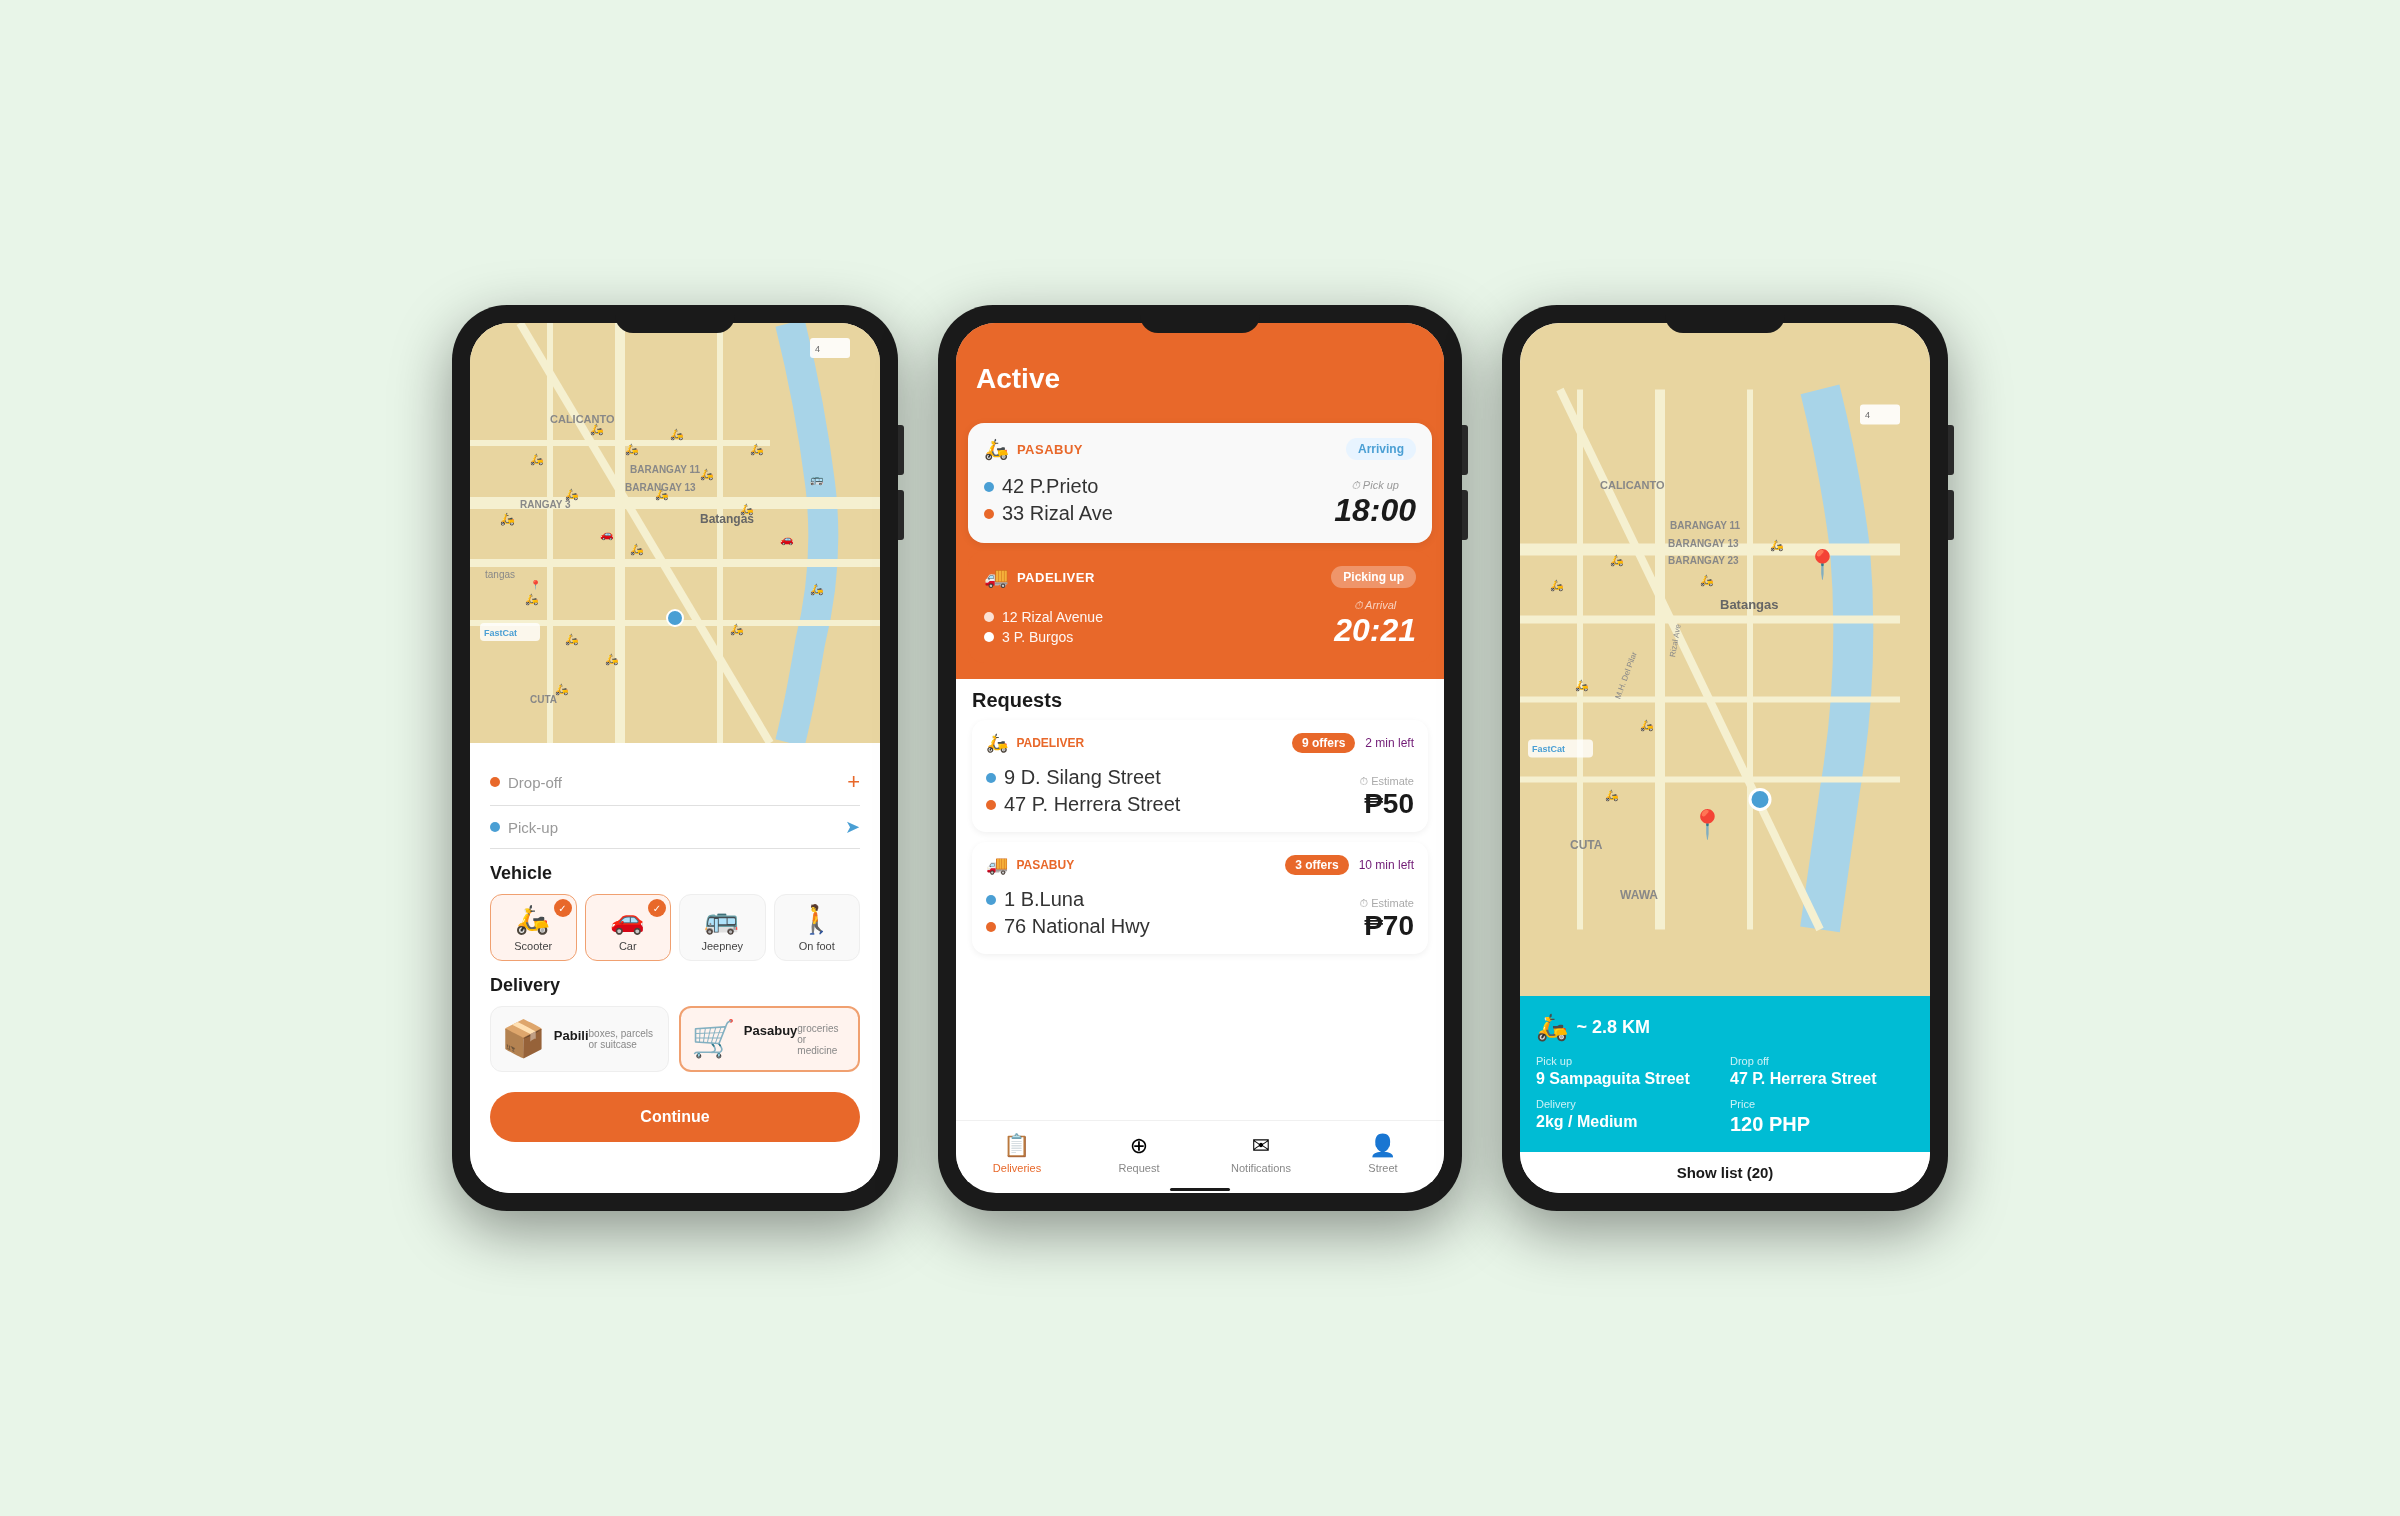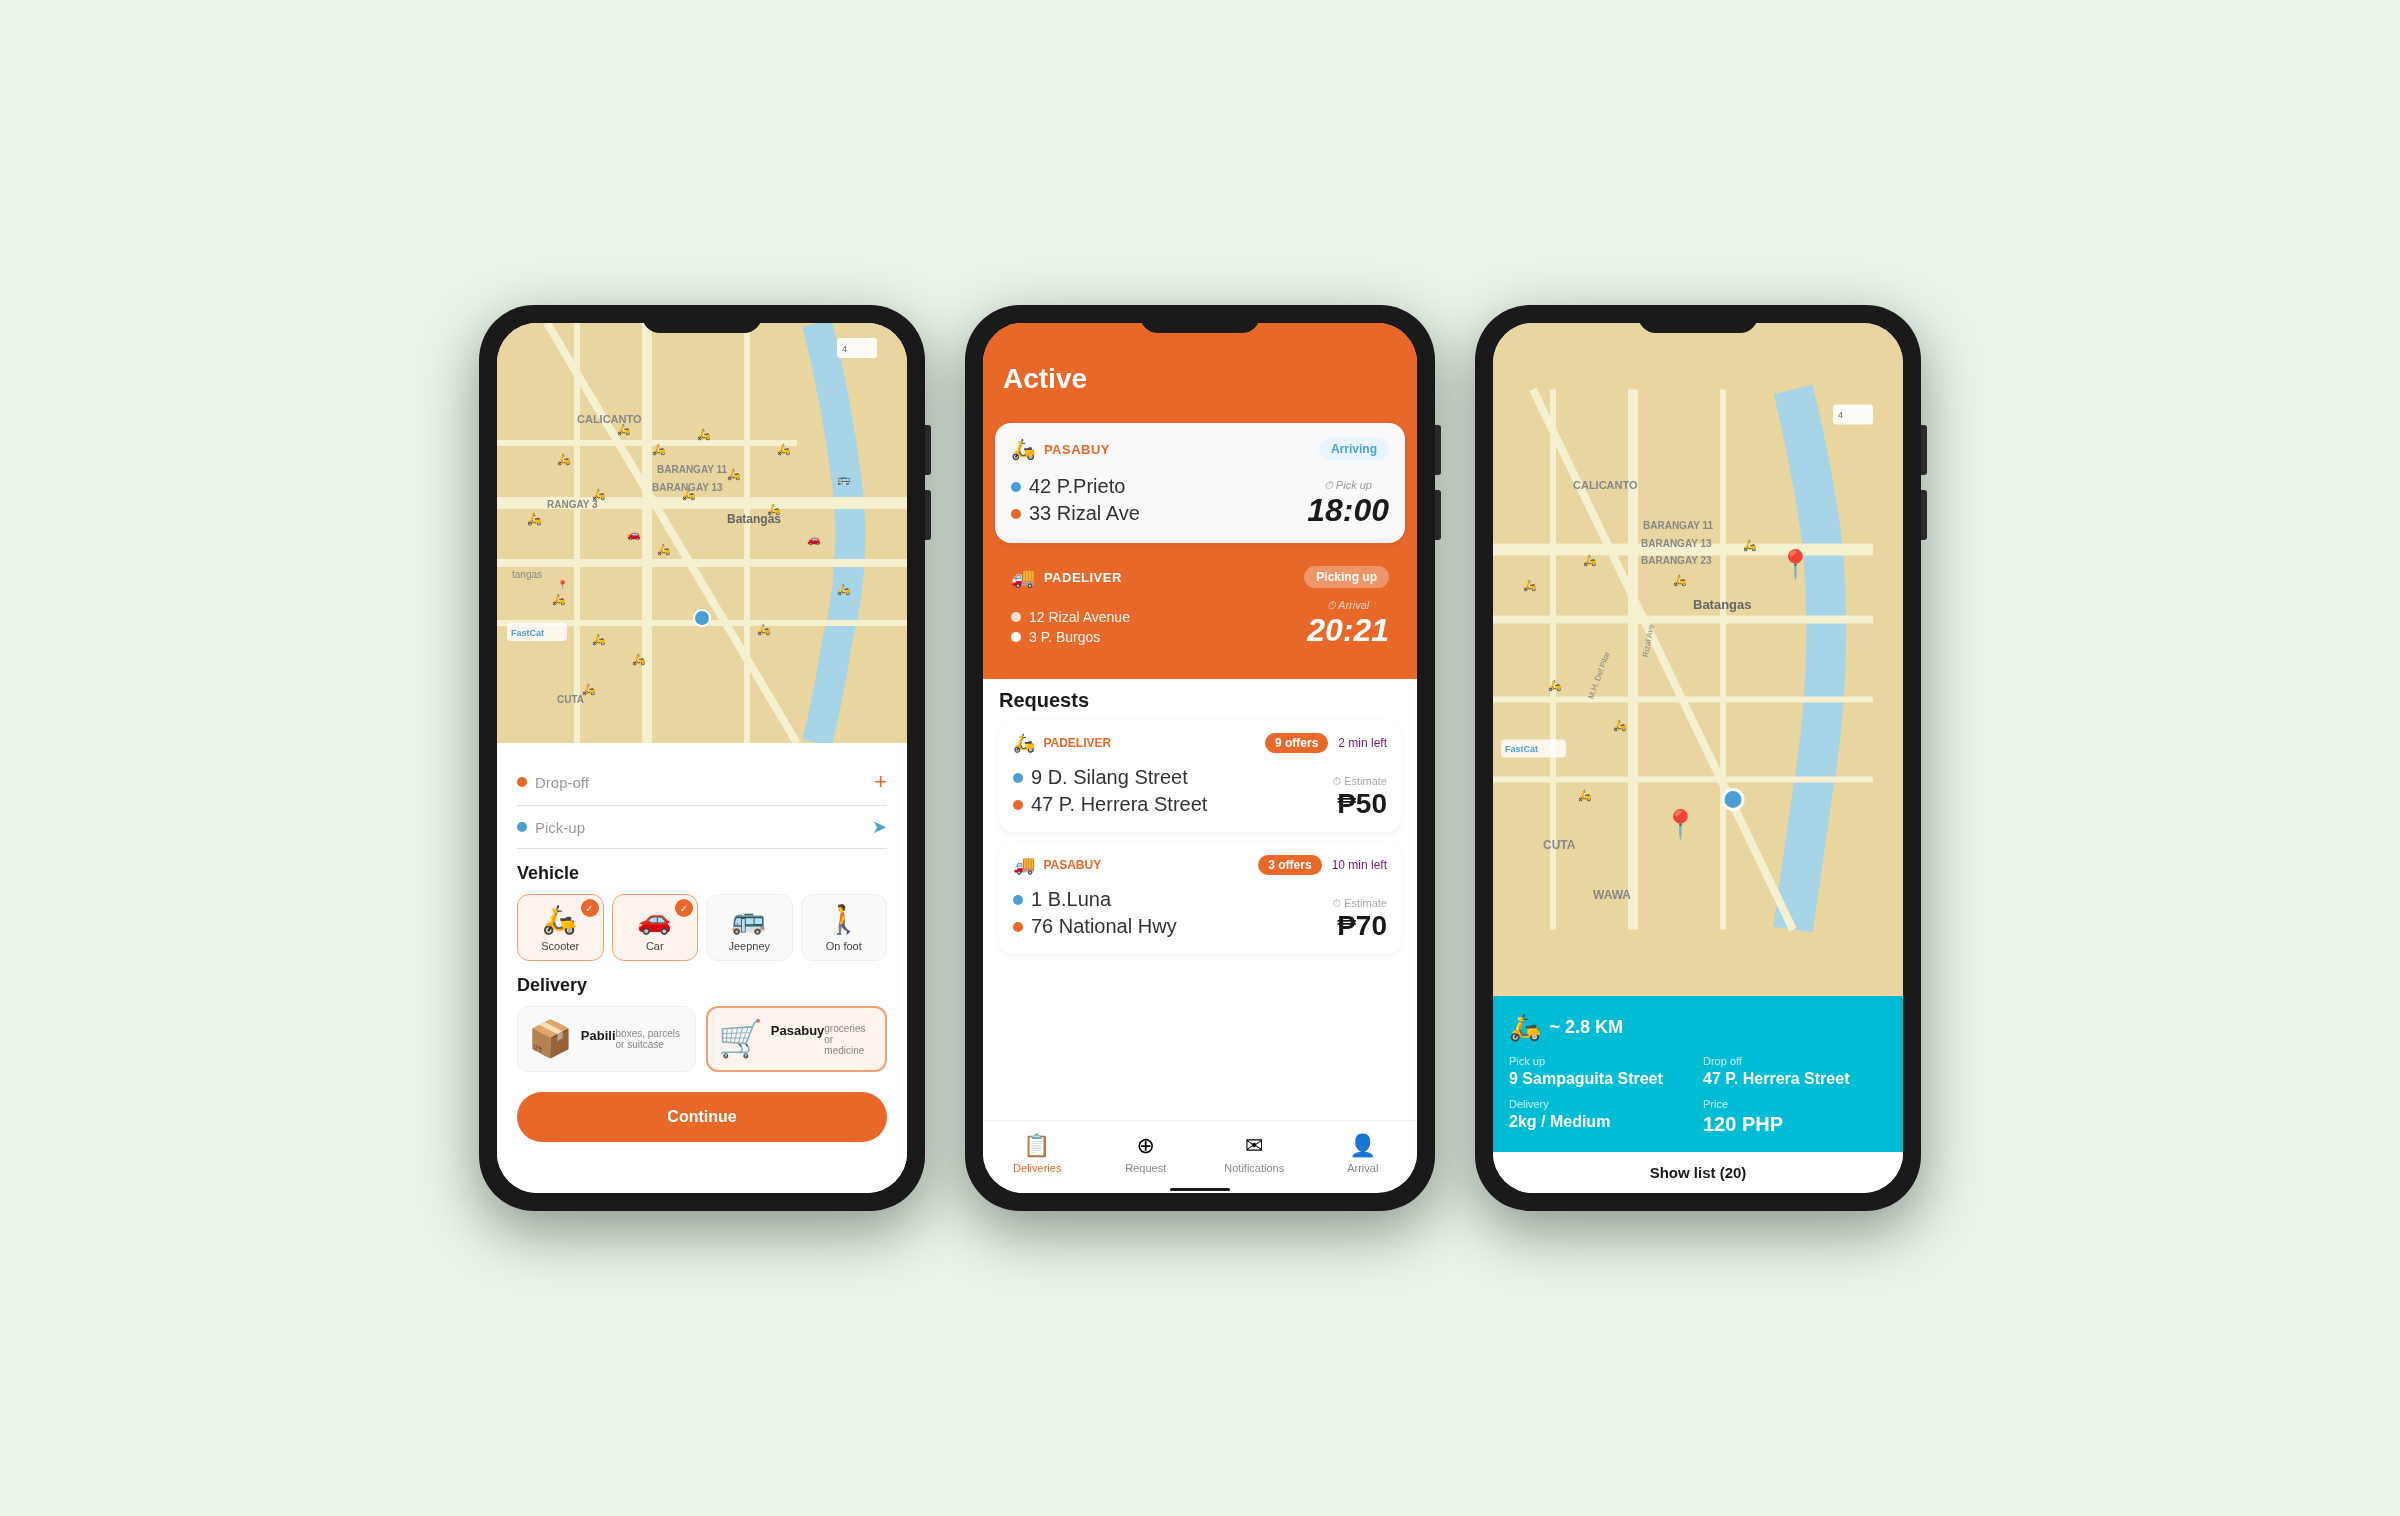--- a/index.html
+++ b/index.html
@@ -47,21 +47,21 @@
       background: #2a2a2a;
       border-radius: 0 3px 3px 0;
     }
     .phone-side-btn.vol-up { top: 120px; height: 50px; }
     .phone-side-btn.vol-down { top: 185px; height: 50px; }
 
     
     .phone-1 .phone-inner { width: 410px; height: 870px; }
 
     
-    .phone-2 .phone-inner { width: 434px; height: 870px; }
+    .phone-2 .phone-inner { width: 488px; height: 870px; }
 
     
     .phone-3 .phone-inner { width: 410px; height: 870px; }
 
     
     .map-bg {
       width: 100%;
       height: 420px;
       background: #e8d5a0;
       position: relative;
@@ -580,21 +580,21 @@
         <div class="nav-item">
           <span class="nav-item-icon">⊕</span>
           <span class="nav-item-label">Request</span>
         </div>
         <div class="nav-item">
           <span class="nav-item-icon">✉</span>
           <span class="nav-item-label">Notifications</span>
         </div>
         <div class="nav-item">
           <span class="nav-item-icon">👤</span>
-          <span class="nav-item-label">Arrival</span>
+          <span class="nav-item-label">Street</span>
         </div>
       </div>
       <div class="nav-indicator"></div>
     </div>
   </div>
 </div>
 
 <div class="phone phone-3">
   <div class="phone-notch"></div>
   <div class="phone-side-btn vol-up"></div>

